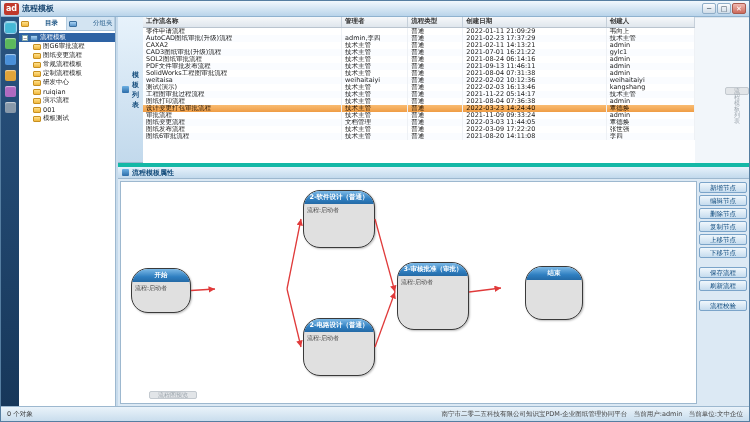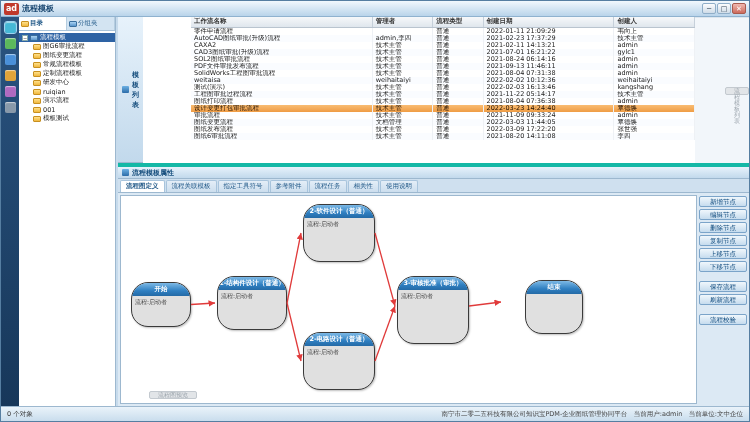--- a/index.html
+++ b/index.html
@@ -22,21 +22,21 @@
 
   
   .iconstrip{flex:0 0 18px;background:linear-gradient(#2a5480,#17375a);display:flex;flex-direction:column;
     align-items:center;padding-top:5px;gap:5px;}
   .strip-icon{width:11px;height:11px;border-radius:2px;box-shadow:inset 0 1px 1px rgba(255,255,255,.55);}
   .strip-icon.active{outline:1px solid #9fd4f0;}
 
   
   .treepanel{flex:0 0 97px;background:#fff;border-right:1px solid #9db8cf;display:flex;flex-direction:column;}
   .tree-tabs{display:flex;background:#d3e4f2;border-bottom:1px solid #aac4da;}
-  .tree-tab{flex:1;font-size:6.5px;padding:2px 2px;color:#1c5585;display:flex;align-items:center;gap:1px;
+  .tree-tab{flex:1;font-size:6.5px;padding:2px 2px;color:#1c5585;display:flex;align-items:center;gap:16px;
     border-right:1px solid #b5cde0;white-space:nowrap;overflow:hidden;}
   .tree-tab.active{background:#fff;font-weight:bold;}
   .folder{width:8px;height:6px;background:linear-gradient(#ffe08a,#f0b840);border:1px solid #c89020;border-radius:1px;flex:0 0 8px;}
   .folder.blue{background:linear-gradient(#a9d2f2,#5a96cc);border-color:#3a6f9e;}
   .tree{flex:1;padding:2px 0;font-size:6.5px;color:#222;overflow:hidden;}
   .tree-row{display:flex;align-items:center;gap:2px;padding:0 2px 0 3px;height:9px;white-space:nowrap;overflow:hidden;}
   .tree-row.root{background:#2e63a4;color:#fff;}
   .tree-row.child{padding-left:14px;}
   .expander{width:6px;height:6px;flex:0 0 6px;border:1px solid #8aa;background:#fff;color:#333;
     font-size:5px;line-height:4px;text-align:center;}
@@ -44,21 +44,21 @@
 
   
   .content{flex:1;display:flex;flex-direction:column;min-width:0;background:#e4eef7;}
   .panel-header{flex:0 0 12px;display:flex;align-items:center;gap:3px;padding:0 4px;
     background:linear-gradient(#e7f2fb,#c2d9ec);border-bottom:1px solid #9db8cf;
     font-size:7px;font-weight:bold;color:#174f7e;}
   .ph-icon{width:7px;height:7px;background:linear-gradient(#6db1e4,#2c6ca8);border-radius:1px;flex:0 0 7px;}
 
   
   .list-panel{flex:0 0 150px;display:flex;background:#fff;border-bottom:4px solid #14b8a6;}
-  .table-wrap{flex:1;overflow:hidden;padding-left:48px;}
+  .table-wrap{flex:1;overflow:hidden;}
   table{width:100%;border-collapse:collapse;table-layout:fixed;font-size:6.5px;}
   thead th{height:10px;background:linear-gradient(#f6f8fa,#dfe6ed);border-right:1px solid #c6d0da;
     border-bottom:1px solid #b9c4cf;font-weight:bold;color:#333;text-align:left;padding:0 3px;
     overflow:hidden;white-space:nowrap;cursor:default;}
   tbody td{height:7px;line-height:7px;padding:0 3px;border-right:1px solid #eef1f5;color:#222;
     white-space:nowrap;overflow:hidden;}
   tbody tr:nth-child(even) td{background:#fafcff;}
   tbody tr.selected td{background:linear-gradient(#f9bc72,#ef9c44);color:#201000;}
   .list-footer{flex:0 0 11px;display:flex;align-items:center;padding-left:30px;background:#f2f6fa;border-top:1px solid #dde6ee;}
   .ghost{font-size:6px;color:#9aa3ab;background:#e2e5e8;border:1px solid #c3c9cf;border-radius:2px;
@@ -319,38 +319,25 @@
         <div class="list-footer">
           <button class="ghost" disabled="">流程模板列表</button>
         </div>
       </div>
 
       <div class="props-panel">
         <div class="panel-header">
           <span class="ph-icon"></span>
           <span>流程模板属性</span>
         </div>
-        <div class="tabs">
-            <div class="tab active">流程图定义</div>
-            <div class="tab">流程关联模板</div>
-            <div class="tab">指定工具符号</div>
-            <div class="tab">参考附件</div>
-            <div class="tab">流程任务</div>
-            <div class="tab">相关性</div>
-            <div class="tab">使用说明</div>
-          </div>
         <div class="canvas-row">
           <div class="flowchart">
             <button class="ghost canvas-ghost" disabled="">流程图预览</button>
           <div class="node" style="left: 10px; top: 86px; width: 60px; height: 45px;">
                 <div class="node-title">开始</div>
-                <div class="node-body">流程:启动者</div>
-              </div>
-              <div class="node" style="left: 96px; top: 80px; width: 70px; height: 54px;">
-                <div class="node-title">1-结构件设计（普通）</div>
                 <div class="node-body">流程:启动者</div>
               </div>
               <div class="node" style="left: 182px; top: 8px; width: 72px; height: 58px;">
                 <div class="node-title">2-软件设计（普通）</div>
                 <div class="node-body">流程:启动者</div>
               </div>
               <div class="node" style="left: 182px; top: 136px; width: 72px; height: 58px;">
                 <div class="node-title">2-电路设计（普通）</div>
                 <div class="node-body">流程:启动者</div>
               </div>

